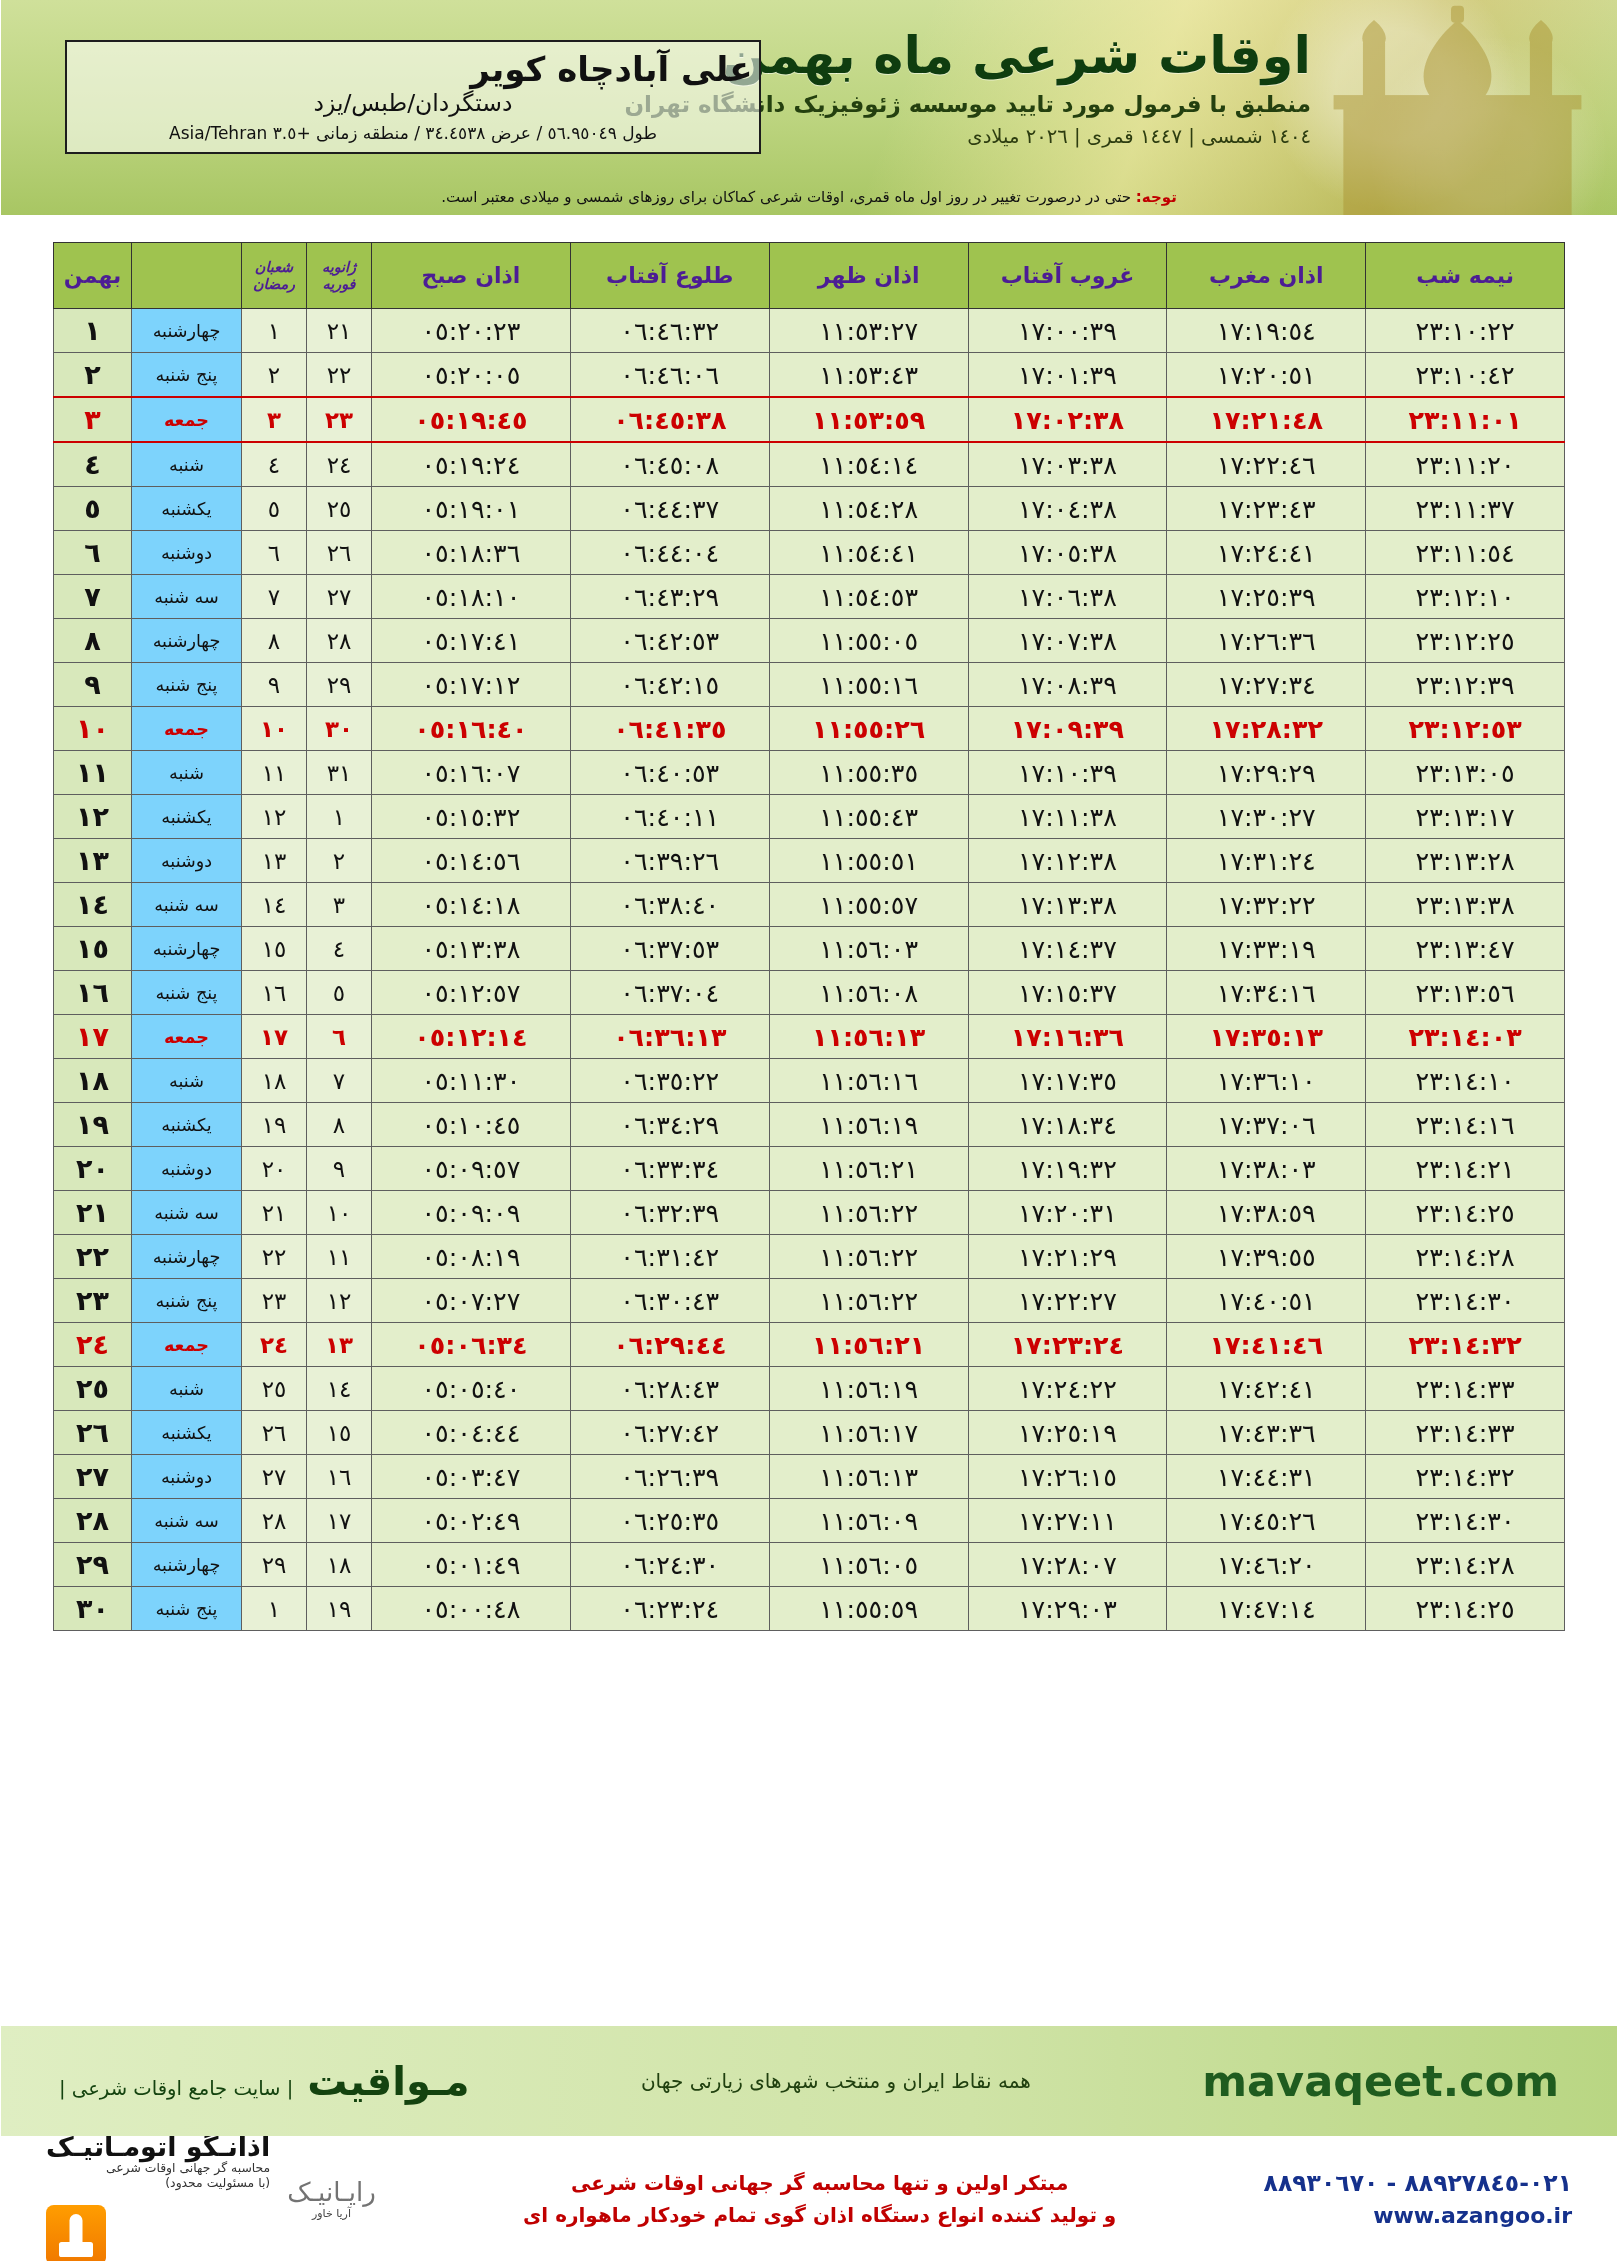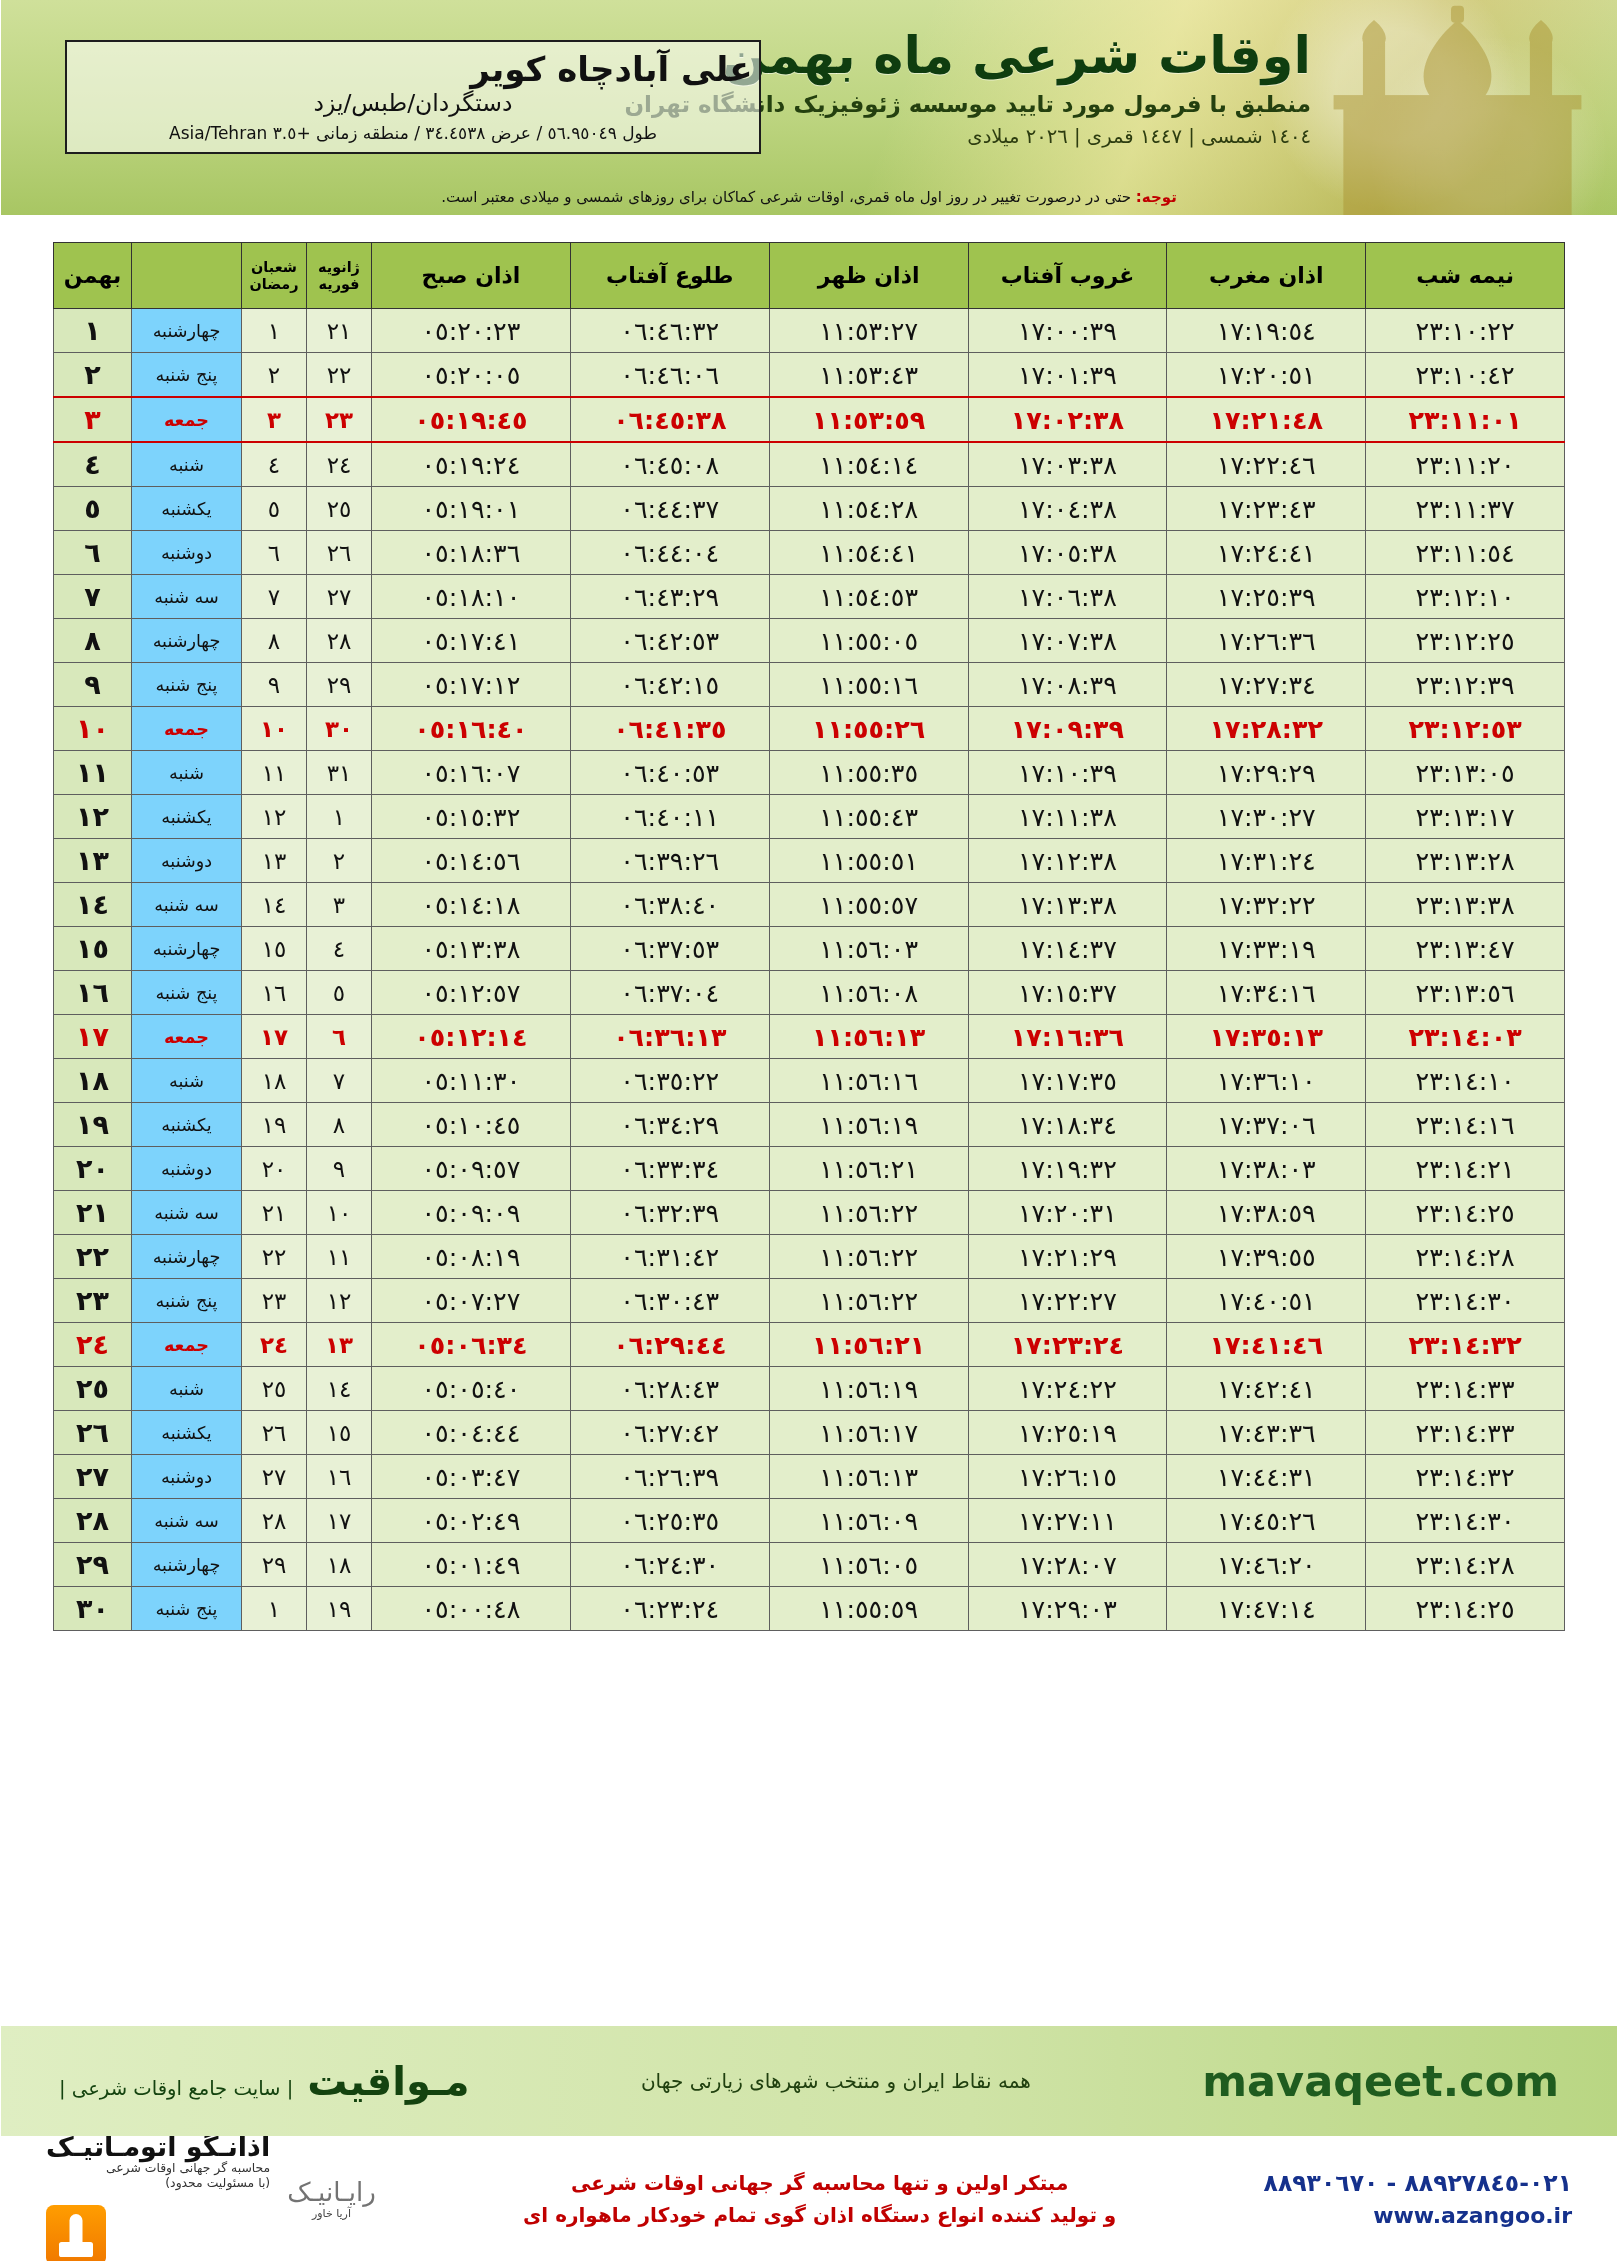--- a/index.html
+++ b/index.html
@@ -27,22 +27,22 @@
   .note b{color:#c00000;}
 
   
   .tablewrap{padding:0 53px;margin-top:27px;}
   table{border-collapse:collapse;width:100%;table-layout:fixed;}
   col.c-day{width:78px}
   col.c-wd{width:110px}
   col.c-hij{width:65px}
   col.c-gre{width:65px}
   col.c-t{width:auto}
-  thead th{background:#9fc34f;border:1.3px solid #333;color:#000000;font-weight:bold;font-size:22px;height:63px;vertical-align:middle;}
-  thead th.small{font-size:14.4px;line-height:1.15;}
+  thead th{background:#9fc34f;border:1.3px solid #333;color:#4c1d95;font-weight:bold;font-size:22px;height:63px;vertical-align:middle;}
+  thead th.small{font-size:14.4px;line-height:1.15;font-style:italic;}
   tbody td{border:1.3px solid #5e5e5e;background:#e3eecb;height:41px;text-align:center;font-size:25.4px;color:#111;font-family:"DejaVu Sans",sans-serif;}
   tbody td.day{font-size:27px;font-weight:bold;background:#d8e8bb;}
   tbody td.wd{font-size:17.6px;background:#7dd3fc;}
   tbody td.cal{font-size:23px;background:#e8f1d6;}
   tbody tr.fri td{color:#cc0000;font-weight:bold;}
   tbody tr.fri td.wd{color:#cc0000;}
   tbody tr.hl td{border-top:2px solid #cc0000;border-bottom:2px solid #cc0000;}
 
   
   .footer{position:absolute;left:0;right:0;bottom:0;height:235px;}

